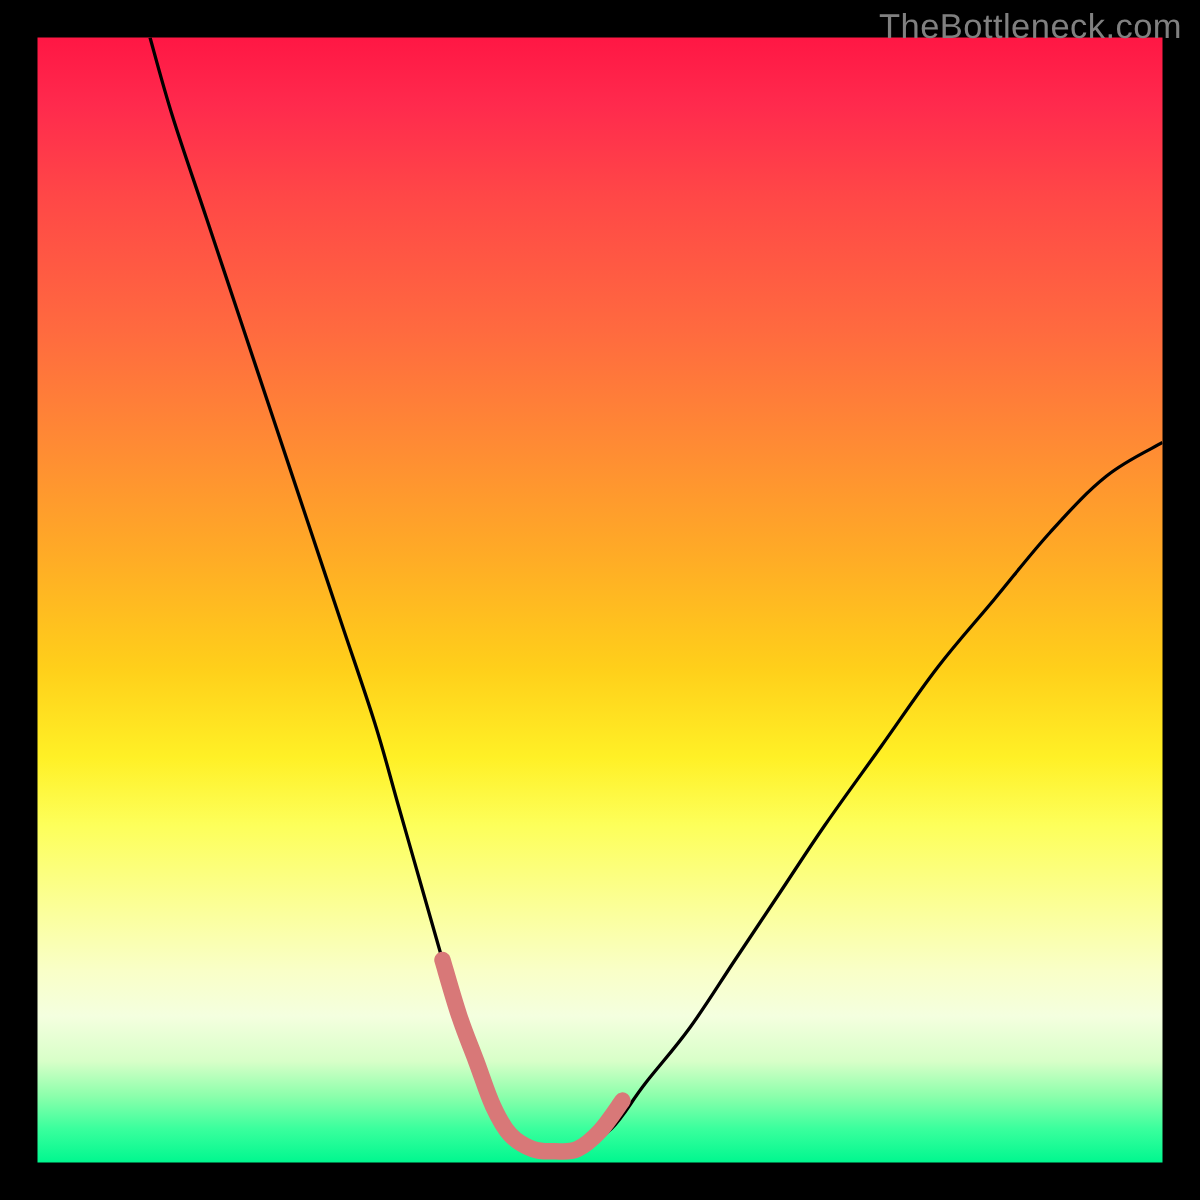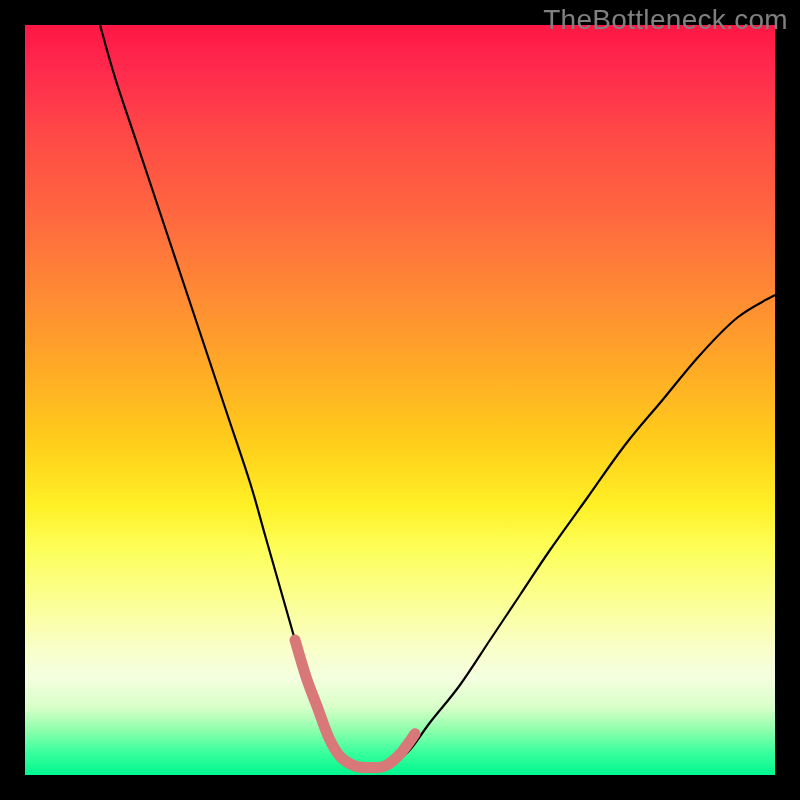--- a/index.html
+++ b/index.html
@@ -10,21 +10,21 @@
     background: #000;
     position: relative;
     font-family: Arial, Helvetica, sans-serif;
     overflow: hidden;
   }
   .watermark {
     position: absolute;
     top: 4px;
     right: 12px;
     color: #808080;
-    font-size: 28px;
+    font-size: 23px;
     font-weight: 500;
     z-index: 20;
     letter-spacing: 0.3px;
     text-align: center;
   }
   .plot-area {
     position: absolute;
     left: 25px;
     top: 25px;
     width: 750px;

